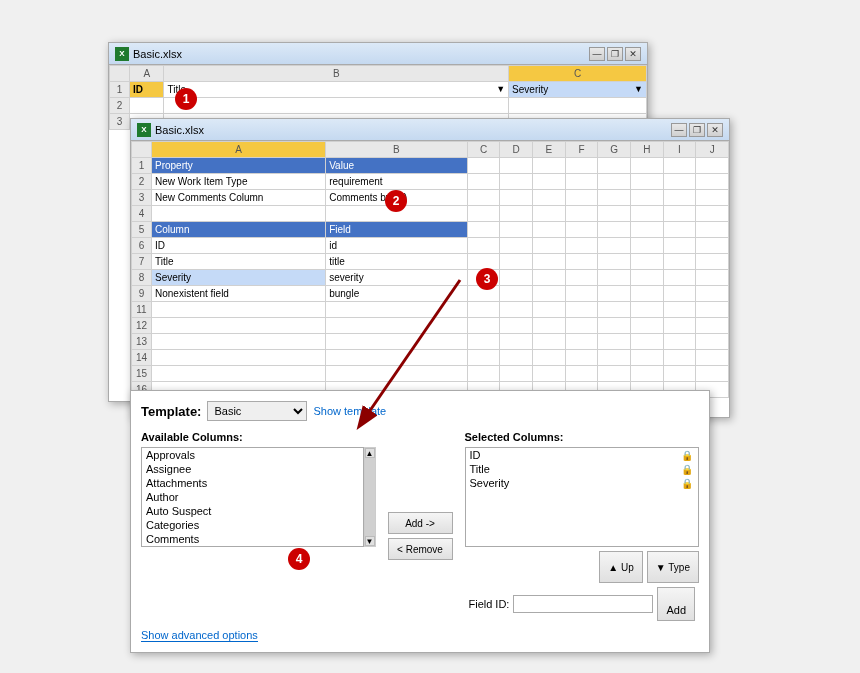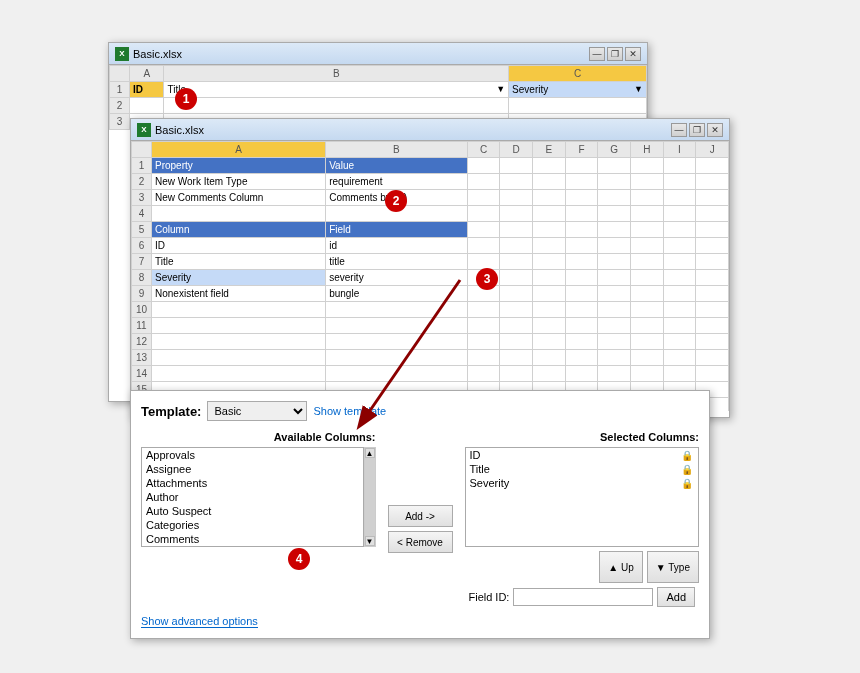--- a/index.html
+++ b/index.html
@@ -171,21 +171,20 @@
     }
 
     .available-columns, .selected-columns {
       flex: 1;
     }
 
     .col-section-title {
       font-weight: bold;
       font-size: 11px;
       margin-bottom: 4px;
-      text-align: right;
     }
 
     .col-list {
       border: 1px solid #aaa;
       height: 100px;
       overflow-y: auto;
       background: #fff;
       font-size: 11px;
     }
 
@@ -286,21 +285,21 @@
       font-size: 11px;
       padding: 0 2px;
     }
 
     .add-btn {
       height: 20px;
       border: 1px solid #aaa;
       background: linear-gradient(to bottom, #f5f5f5, #e0e0e0);
       font-size: 11px;
       cursor: pointer;
-      padding: 2px 8px;
+      padding: 16px 8px;
     }
 
     .show-adv-link {
       display: inline-block;
       margin-top: 8px;
       color: #0066cc;
       text-decoration: none;
       font-size: 11px;
       border-bottom: 1px solid #0066cc;
     }
@@ -544,33 +543,20 @@
             <td></td>
             <td></td>
             <td></td>
             <td></td>
             <td></td>
             <td></td>
             <td></td>
             <td></td>
           </tr>
           <tr>
-            <td class="row-header">10</td>
-            <td></td>
-            <td></td>
-            <td></td>
-            <td></td>
-            <td></td>
-            <td></td>
-            <td></td>
-            <td></td>
-            <td></td>
-            <td></td>
-          </tr>
-          <tr>
             <td class="row-header">11</td>
             <td></td>
             <td></td>
             <td></td>
             <td></td>
             <td></td>
             <td></td>
             <td></td>
             <td></td>
             <td></td>

